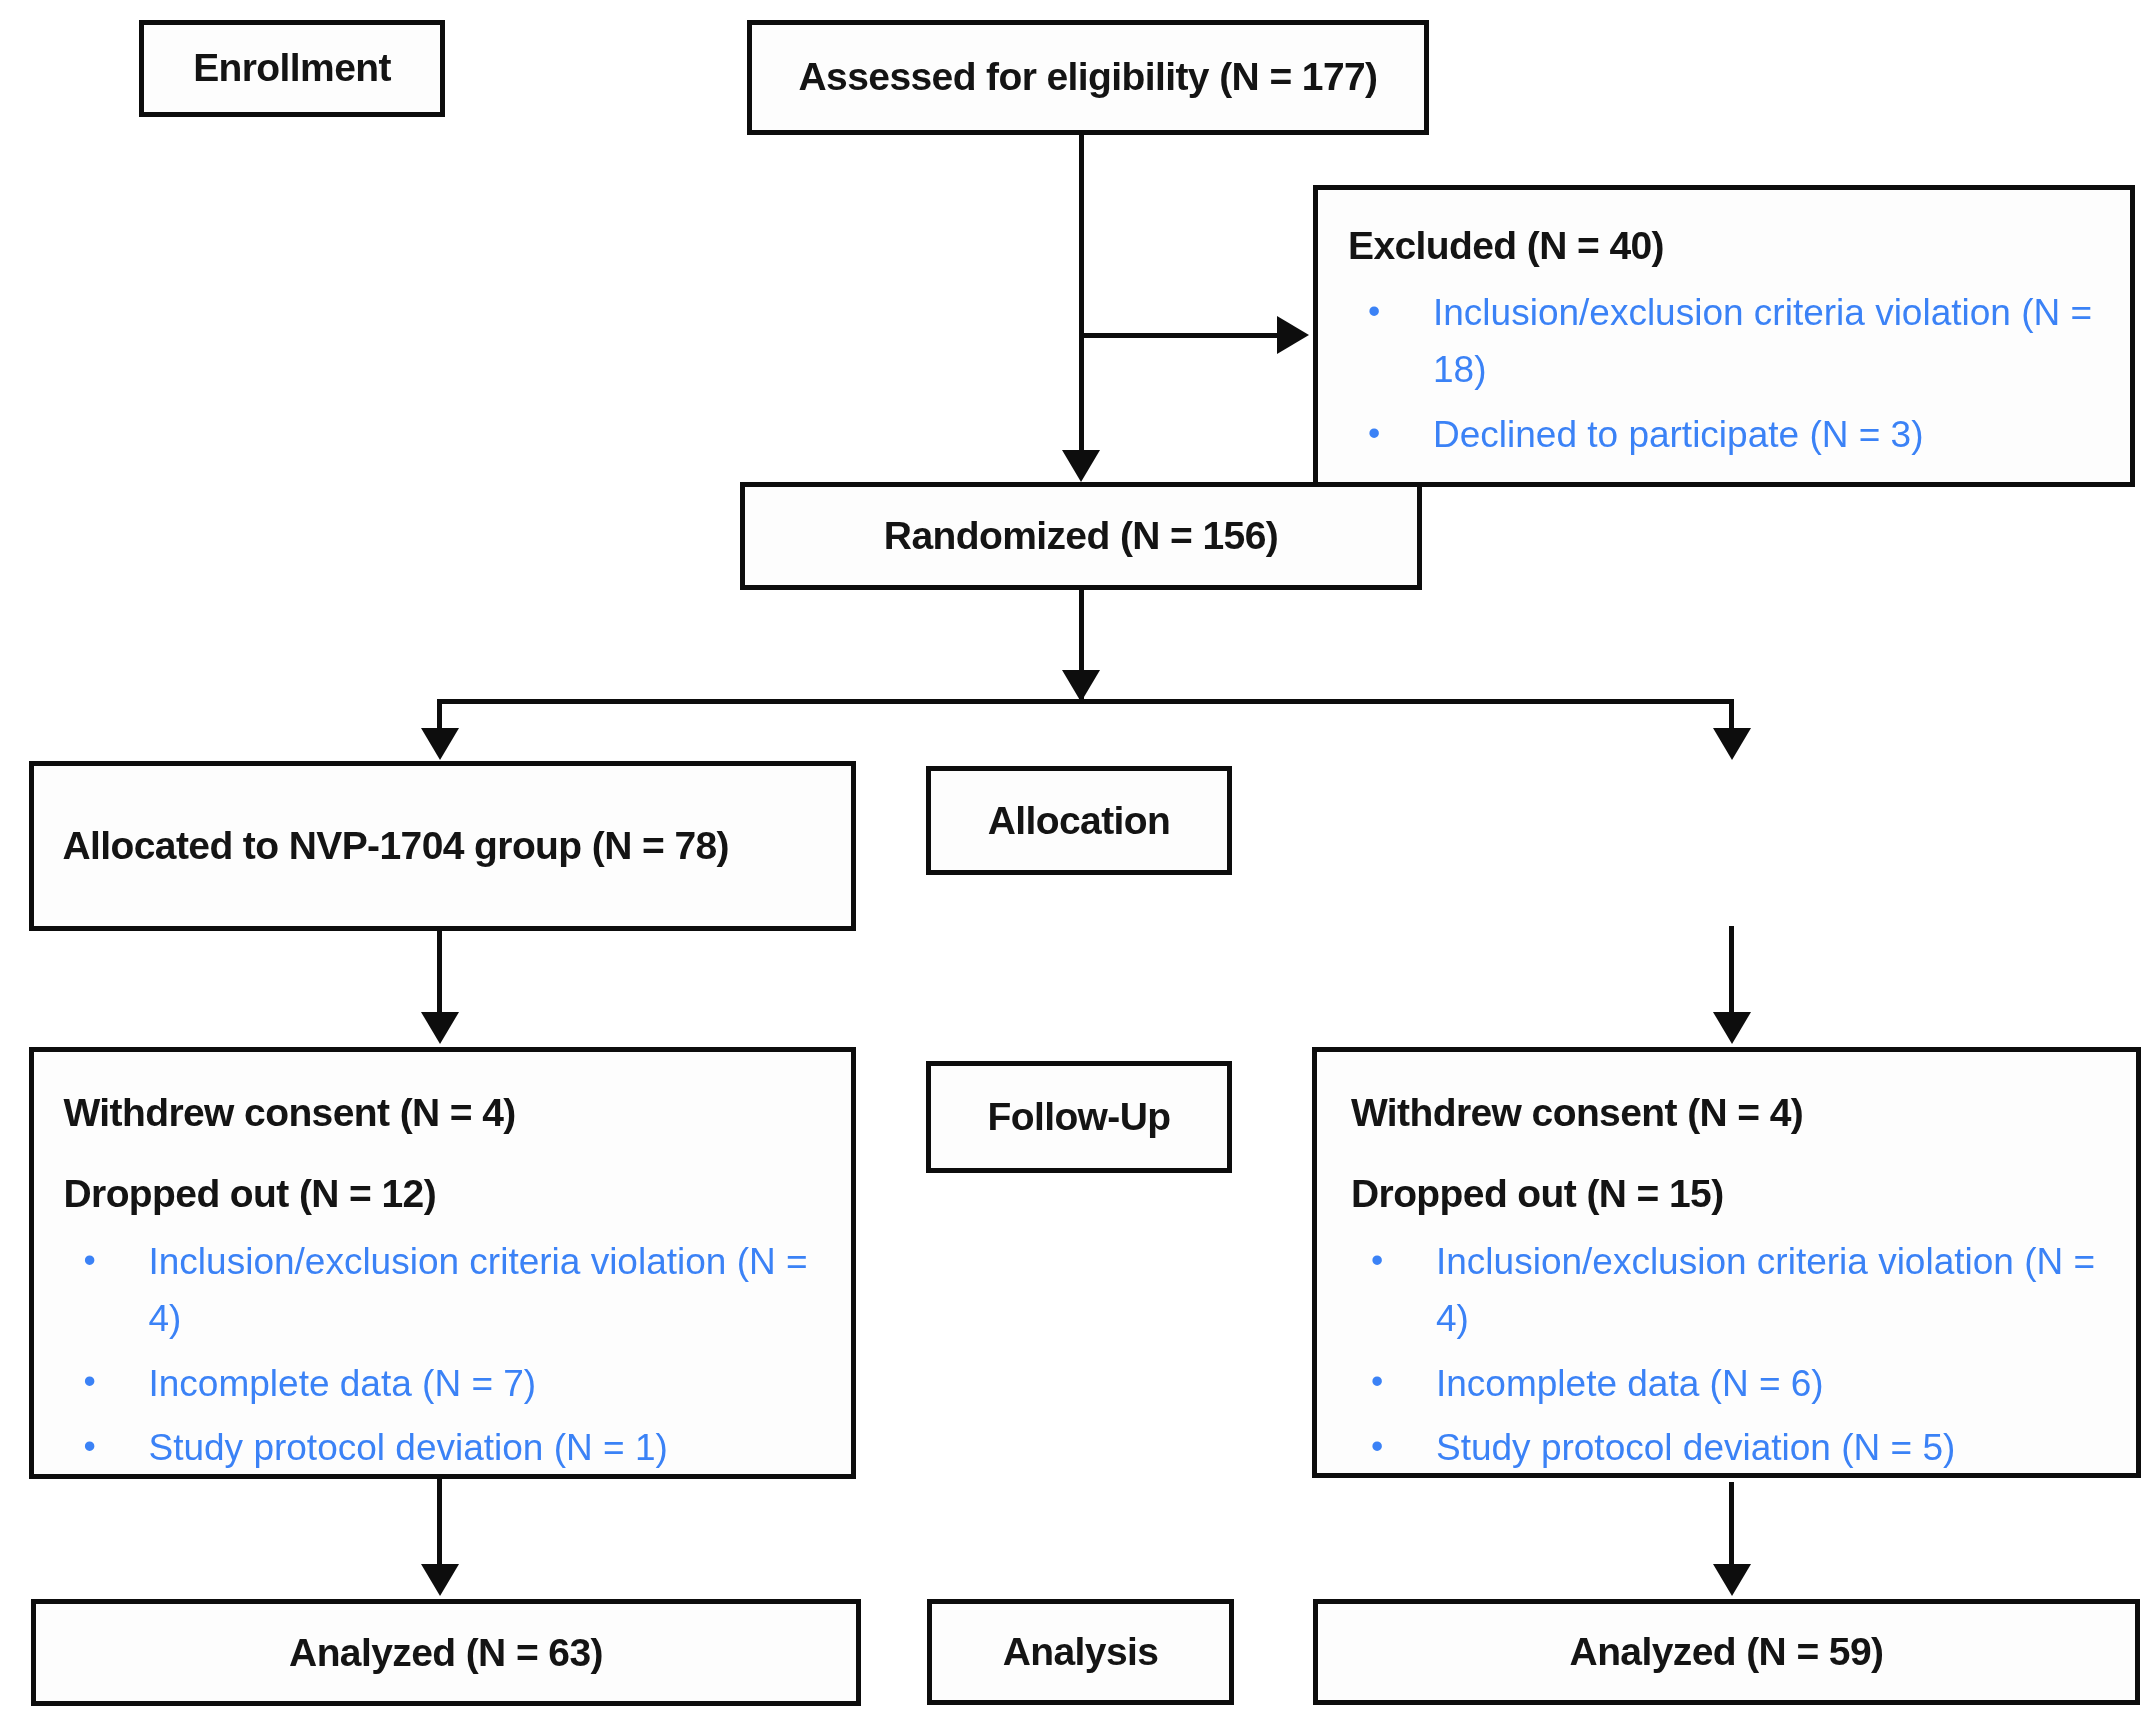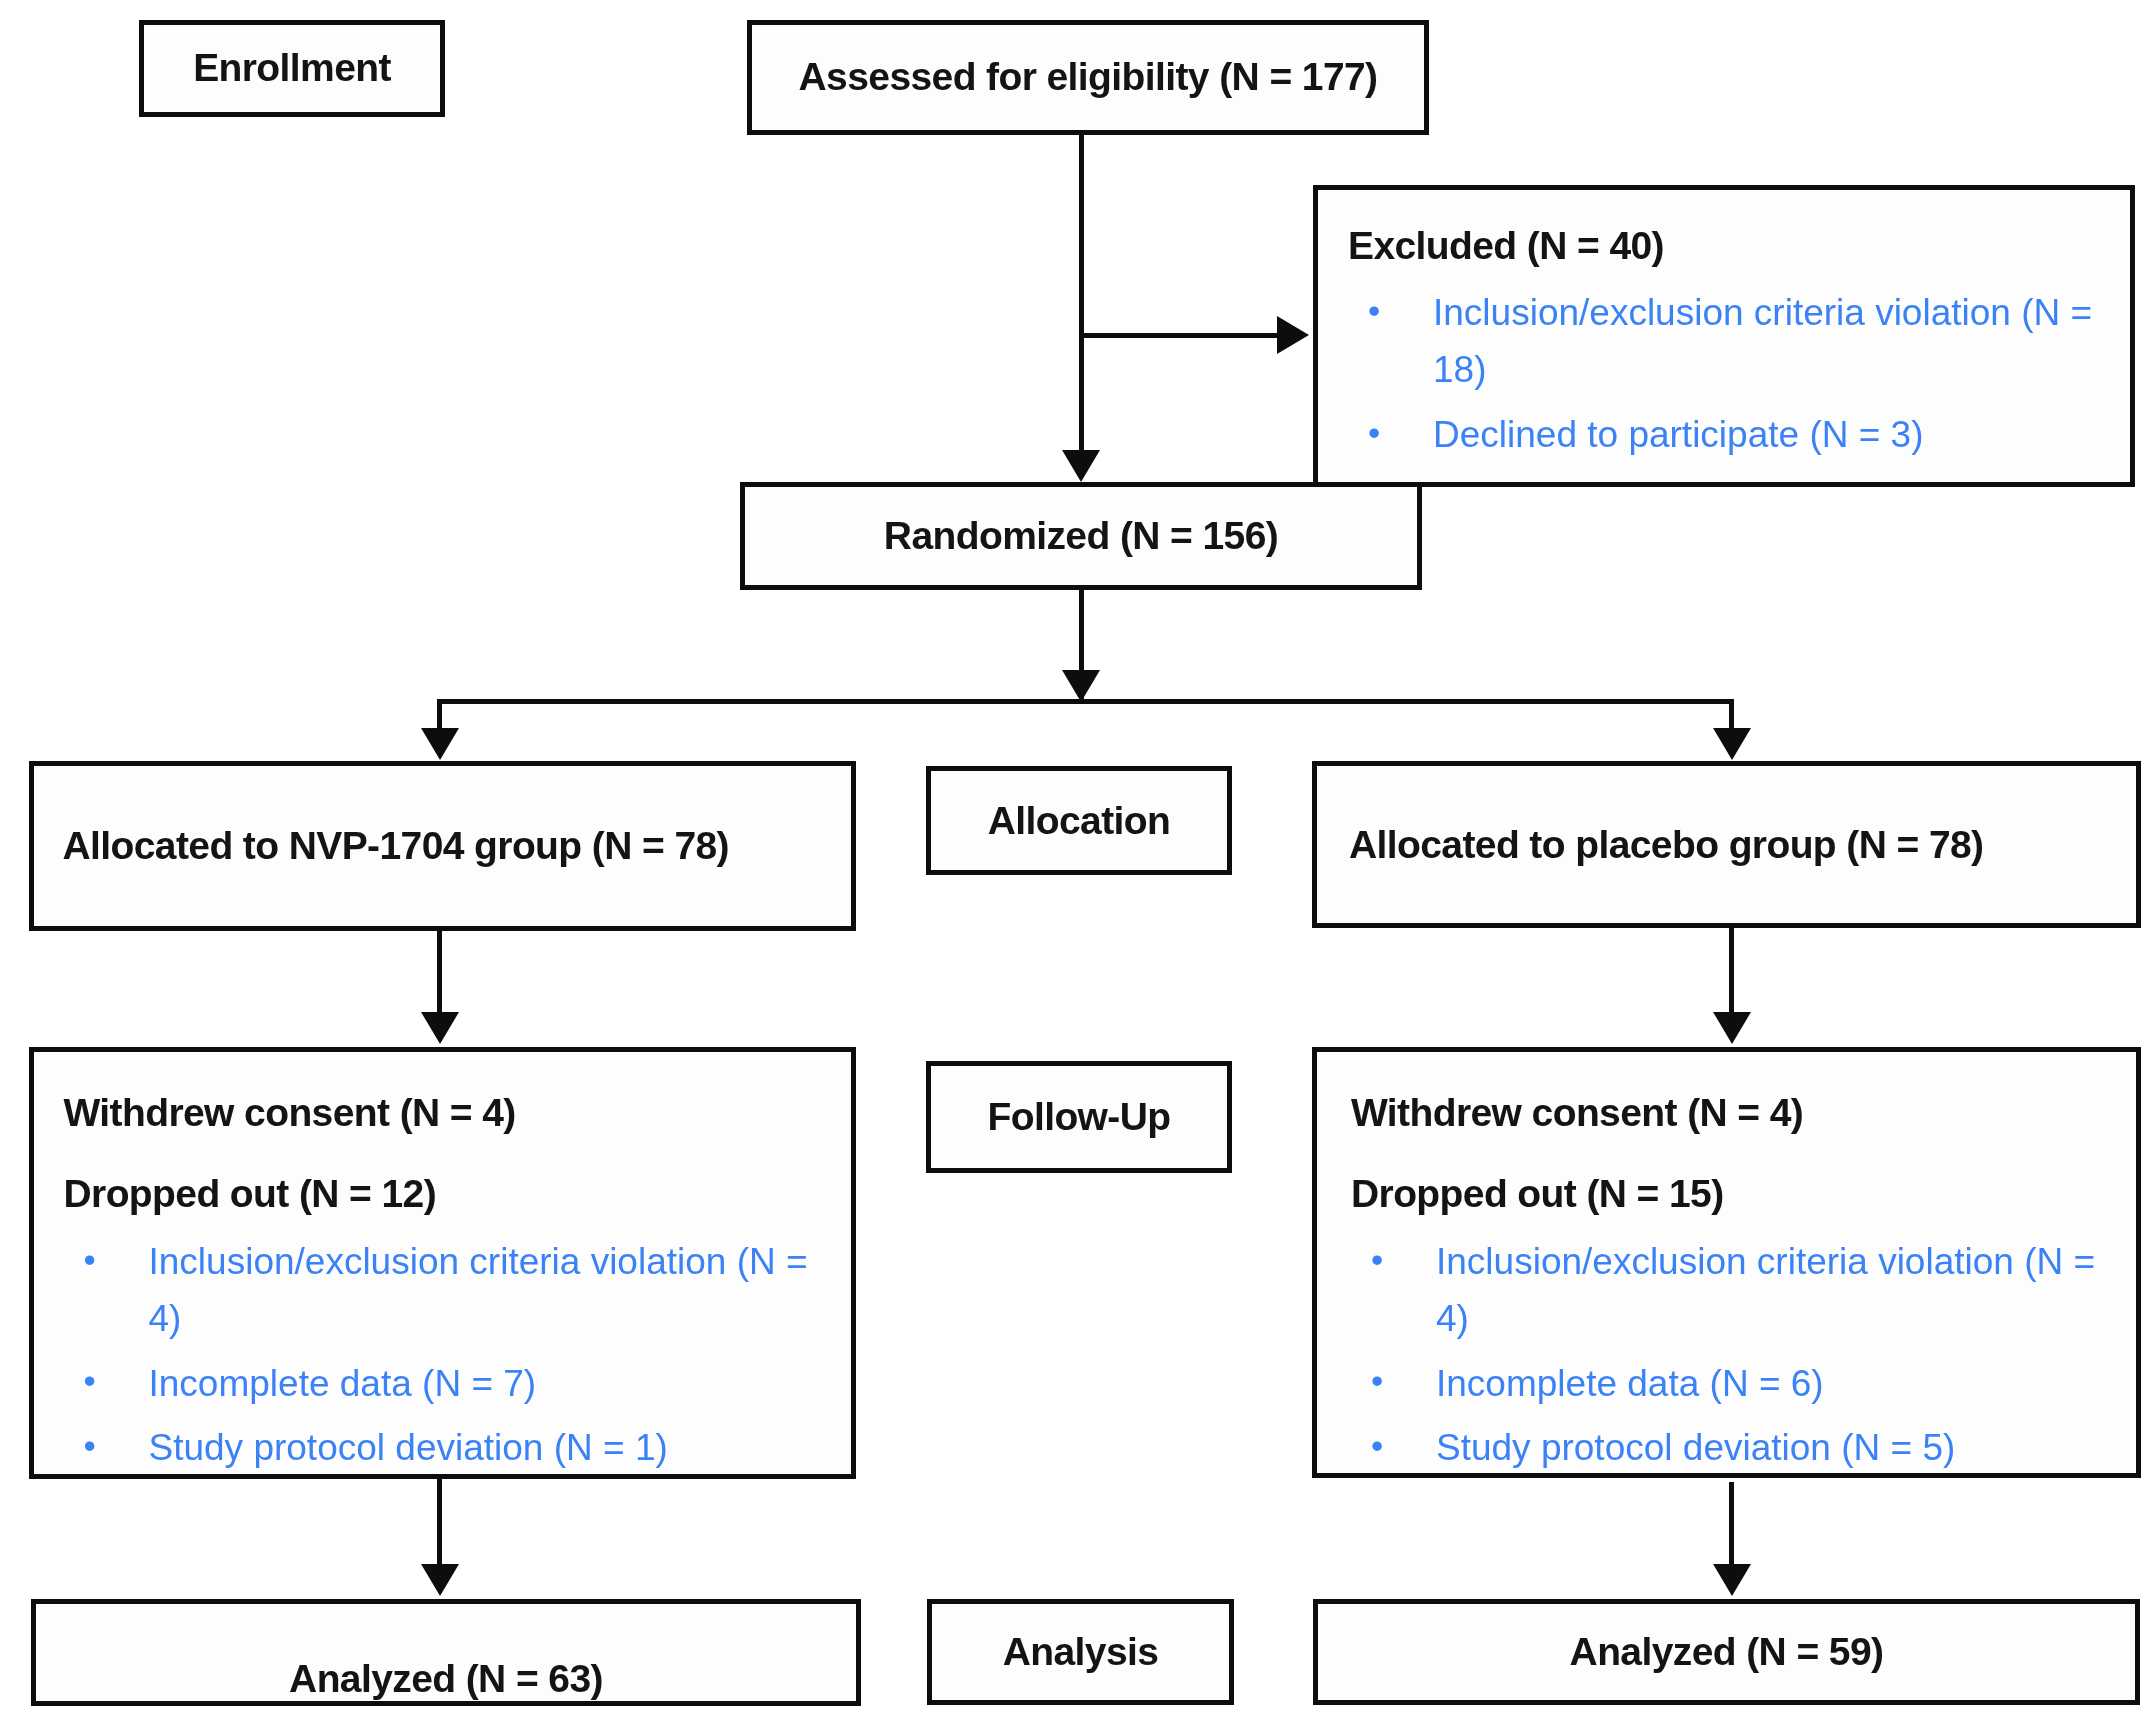--- a/index.html
+++ b/index.html
@@ -130,23 +130,20 @@
   </div>
 
   <div class="box abox" style="left:28.5px; top:761px; width:827px; height:170px;">
     <span>Allocated to NVP-1704 group (N = 78)</span>
   </div>
 
   <div class="box cbox" style="left:926px; top:766px; width:306px; height:109px;">
     <span>Allocation</span>
   </div>
 
-  <div class="box abox" style="left:1312px; top:761px; width:829px; height:167px; padding-left:32px;">
-    <span>Allocated to placebo group (N = 78)</span>
-  </div>
 
   <div class="box dbox" style="left:28.5px; top:1047px; width:827px; height:432px; padding-top:29px;">
     <div class="dtitle">Withdrew consent (N = 4)</div>
     <div class="dtitle gap">Dropped out (N = 12)</div>
     <ul class="bullets">
       <li>Inclusion/exclusion criteria violation (N = 4)</li>
       <li>Incomplete data (N = 7)</li>
       <li>Study protocol deviation (N = 1)</li>
     </ul>
   </div>
@@ -158,21 +155,21 @@
   <div class="box dbox" style="left:1312px; top:1047px; width:829px; height:431px; padding-top:29px; padding-left:34px;">
     <div class="dtitle">Withdrew consent (N = 4)</div>
     <div class="dtitle gap">Dropped out (N = 15)</div>
     <ul class="bullets">
       <li>Inclusion/exclusion criteria violation (N = 4)</li>
       <li>Incomplete data (N = 6)</li>
       <li>Study protocol deviation (N = 5)</li>
     </ul>
   </div>
 
-  <div class="box cbox" style="left:31px; top:1599px; width:830px; height:107px;align-items:flex-end;">
+  <div class="box cbox" style="left:31px; top:1599px; width:830px; height:107px;">
     <span>Analyzed (N = 63)</span>
   </div>
 
   <div class="box cbox" style="left:927px; top:1599px; width:307px; height:106px;">
     <span>Analysis</span>
   </div>
 
   <div class="box cbox" style="left:1313px; top:1599px; width:827px; height:106px;">
     <span>Analyzed (N = 59)</span>
   </div>

